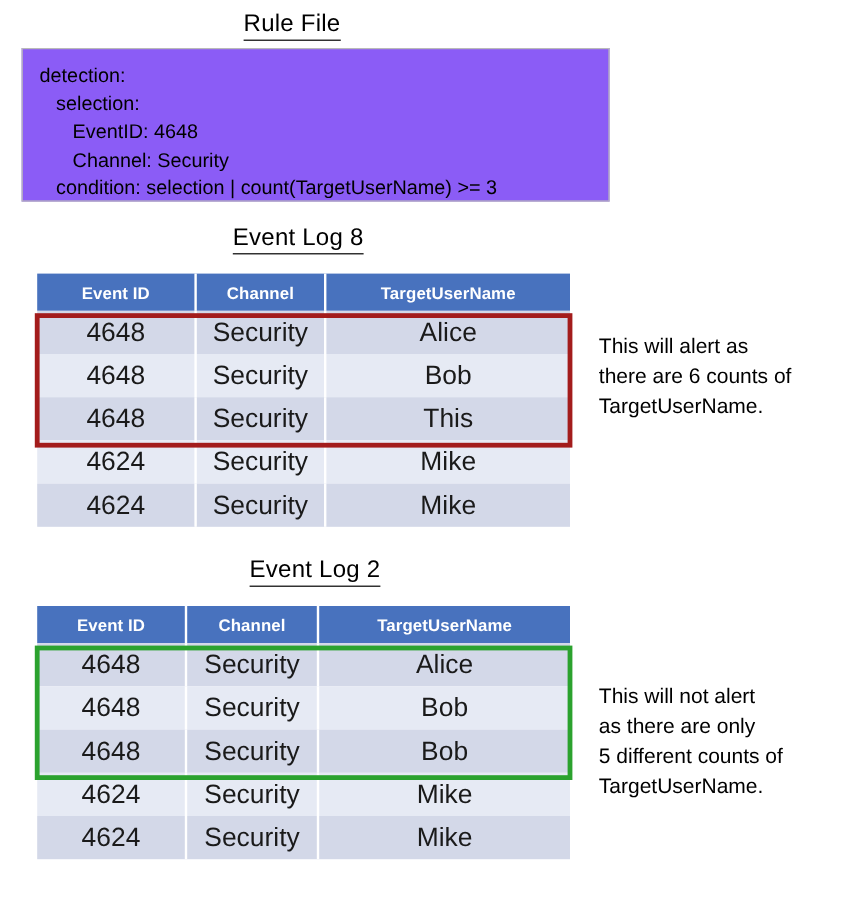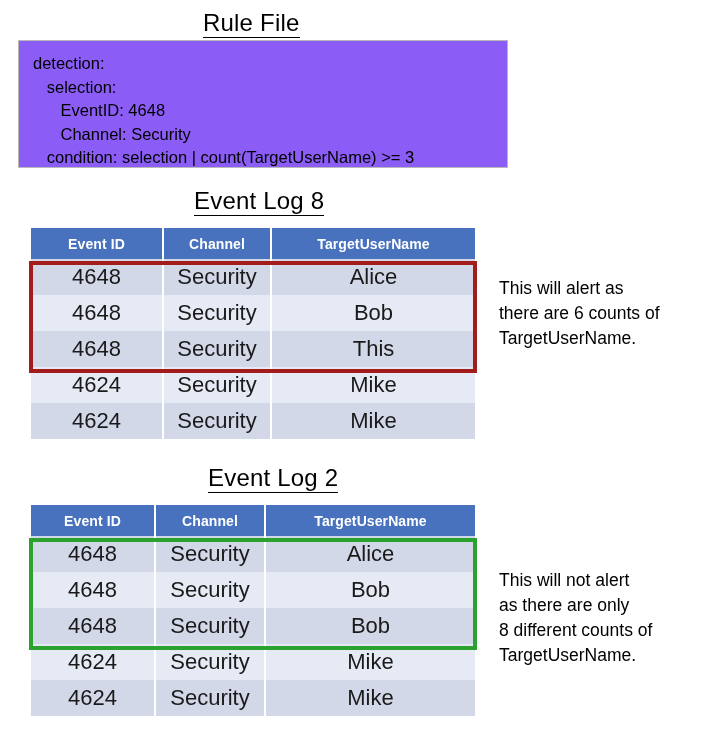--- a/index.html
+++ b/index.html
@@ -12,21 +12,21 @@
     height: 749px;
     position: relative;
     font-family: "Liberation Sans", sans-serif;
     color: #000000;
     overflow: hidden;
   }
 
   
   .section-title {
     position: absolute;
-    font-size: 24px;
+    font-size: 20px;
     font-weight: 400;
     color: #000;
     letter-spacing: 0.2px;
     white-space: nowrap;
     border-bottom: 1.5px solid #000;
     padding-bottom: 2px;
     line-height: 1.05;
   }
 
   
@@ -210,14 +210,14 @@
       <td>Security</td>
       <td>Mike</td>
     </tr>
   </tbody>
 </table>
 
 <div class="highlight-box highlight-green" style="left:29px; top:538px; width:448px; height:112px;"></div>
 
 <div class="note" id="note2" style="left:499px; top:568px; width:215px;">This will not alert
 as there are only
-8 different counts of
+5 different counts of
 TargetUserName.</div>
 
 </body></html>

